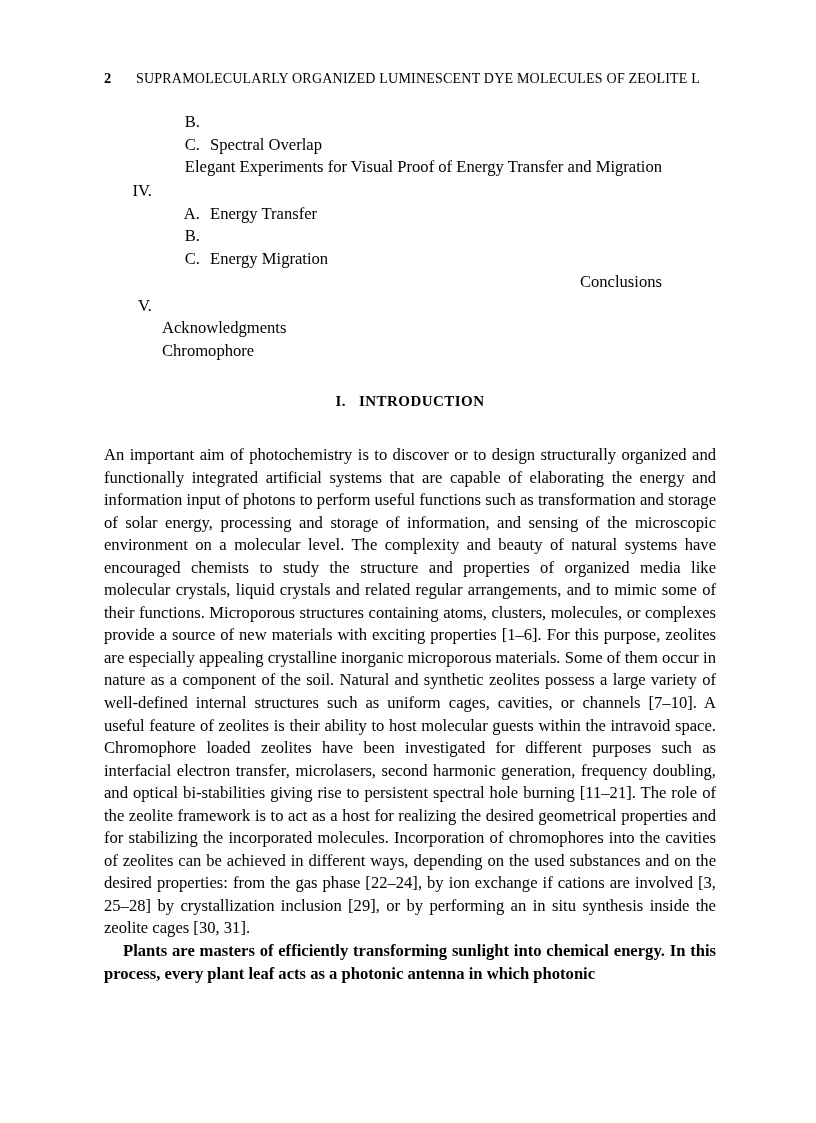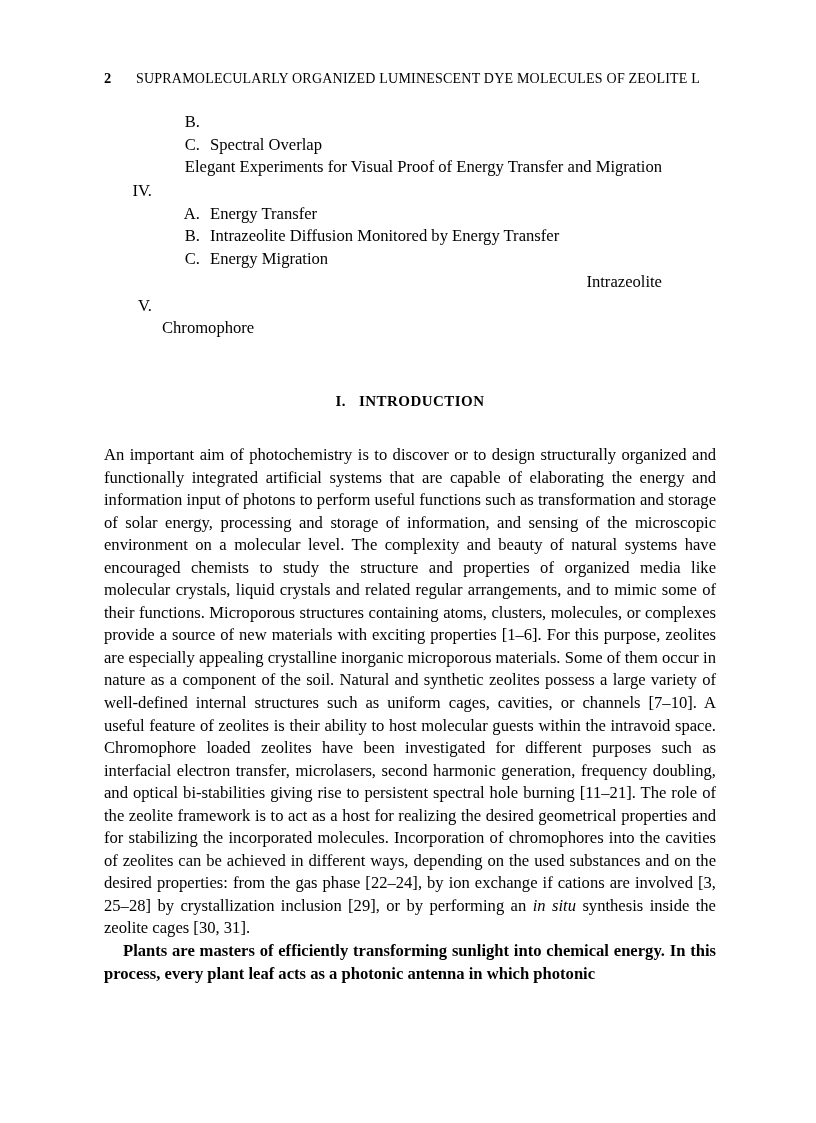--- a/index.html
+++ b/index.html
@@ -129,21 +129,21 @@
     margin: 0;
     text-align: justify;
   }
   .body-text p.indent {
     text-indent: 19px;
     font-weight: bold;
   }
   .body-text p.first {
     text-indent: 0;
   }
-  .ital { font-style: italic; }
+  .ital { }
 </style>
 </head>
 <body>
 
 <div class="page">
 
   <div class="running-head">
     <span class="folio">2</span>
     <span class="head-title">SUPRAMOLECULARLY ORGANIZED LUMINESCENT DYE MOLECULES OF ZEOLITE L</span>
   </div>
@@ -168,34 +168,37 @@
 
     <div class="toc-row lvl2">
       <span class="spacer"></span>
       <span class="num">A.</span>
       <span class="txt">Energy Transfer</span>
     </div>
 
     <div class="toc-row lvl2">
       <span class="spacer"></span>
       <span class="num">B.</span>
-      <span class="txt">Intrazeolite Diffusion Monitored by Energy Transfer</span>
     </div>
 
     <div class="toc-row lvl2">
       <span class="spacer"></span>
       <span class="num">C.</span>
       <span class="txt">Energy Migration</span>
     </div>
 
     <div class="toc-row lvl1">
       <span class="num">V.</span>
-      <span class="txt">Intrazeolite</span>
-    </div>
-
+      <span class="txt">Conclusions</span>
+    </div>
+
+    <div class="toc-row plain">
+      <span class="spacer"></span>
+      <span class="txt">Acknowledgments</span>
+    </div>
 
     <div class="toc-row plain">
       <span class="spacer"></span>
       <span class="txt">Chromophore</span>
     </div>
 
   </div>
 
   <div class="section-heading">
     <span class="sh-num">I.</span><span>INTRODUCTION</span>

